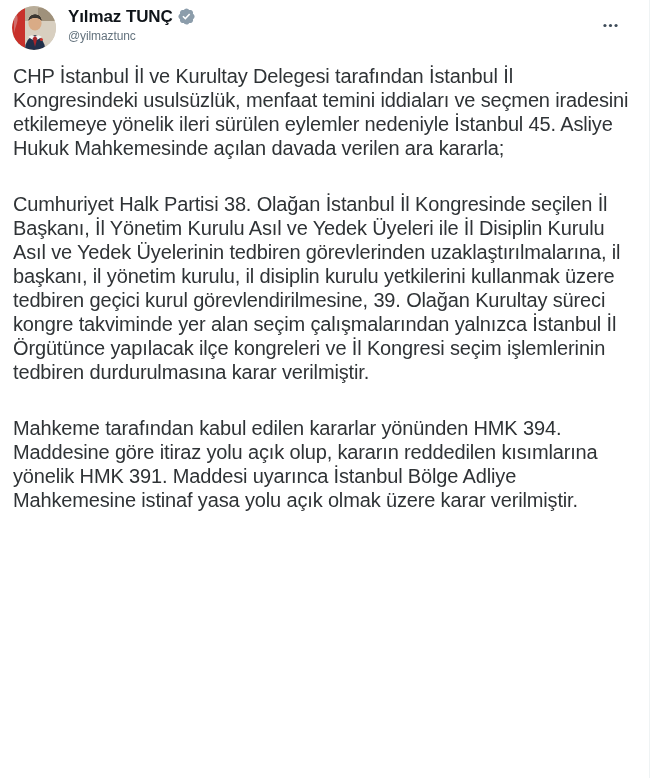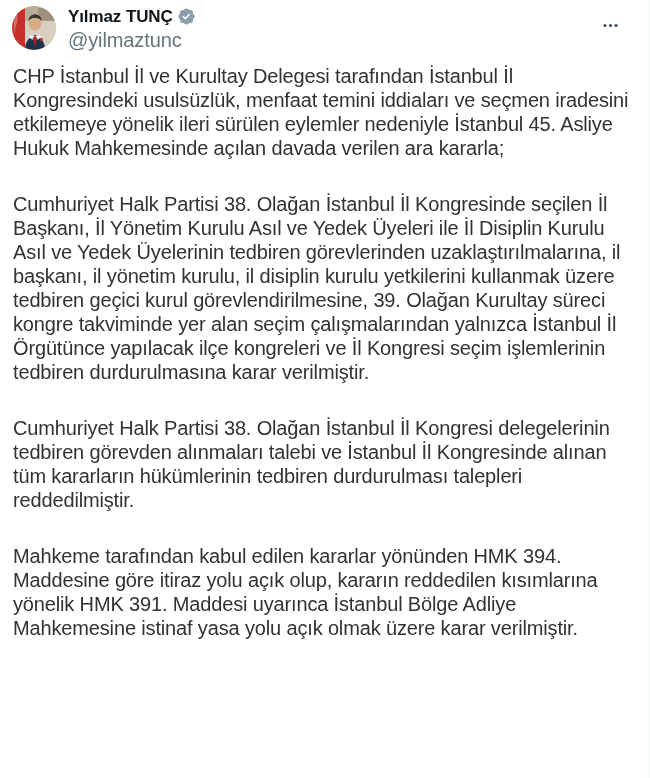--- a/index.html
+++ b/index.html
@@ -62,21 +62,21 @@
   }
   .verified-badge {
     margin-left: 4px;
     display: inline-flex;
     align-items: center;
   }
   .verified-badge svg { display: block; width: 19px; height: 19px; }
 
   .handle {
     margin-top: 3px;
-    font-size: 20px;
+    font-size: 12px;
     color: #64737e;
     white-space: nowrap;
     letter-spacing: -0.1px;
   }
 
   .spacer { flex: 1 1 auto; }
 
   .more-button {
     flex: 0 0 auto;
     width: 34px;
@@ -162,18 +162,17 @@
           <circle cx="12" cy="12" r="2"></circle>
           <circle cx="19" cy="12" r="2"></circle>
         </g>
       </svg>
     </button>
   </div>
 
   <div class="tweet-body">
     <p>CHP İstanbul İl ve Kurultay Delegesi tarafından İstanbul İl Kongresindeki usulsüzlük, menfaat temini iddiaları ve seçmen iradesini etkilemeye yönelik ileri sürülen eylemler nedeniyle İstanbul 45. Asliye Hukuk Mahkemesinde açılan davada verilen ara kararla;</p>
     <p>Cumhuriyet Halk Partisi 38. Olağan İstanbul İl Kongresinde seçilen İl Başkanı, İl Yönetim Kurulu Asıl ve Yedek Üyeleri ile İl Disiplin Kurulu Asıl ve Yedek Üyelerinin tedbiren görevlerinden uzaklaştırılmalarına, il başkanı, il yönetim kurulu, il disiplin kurulu yetkilerini kullanmak üzere tedbiren geçici kurul görevlendirilmesine, 39. Olağan Kurultay süreci kongre takviminde yer alan seçim çalışmalarından yalnızca İstanbul İl Örgütünce yapılacak ilçe kongreleri ve İl Kongresi seçim işlemlerinin tedbiren durdurulmasına karar verilmiştir.</p>
-    <p>Cumhuriyet Halk Partisi 38. Olağan İstanbul İl Kongresi delegelerinin tedbiren görevden alınmaları talebi ve İstanbul İl Kongresinde alınan tüm kararların hükümlerinin tedbiren durdurulması talepleri reddedilmiştir.</p>
     <p>Mahkeme tarafından kabul edilen kararlar yönünden HMK 394. Maddesine göre itiraz yolu açık olup, kararın reddedilen kısımlarına yönelik HMK 391. Maddesi uyarınca İstanbul Bölge Adliye Mahkemesine istinaf yasa yolu açık olmak üzere karar verilmiştir.</p>
 
   </div>
 
 </div>
 
 </body></html>

